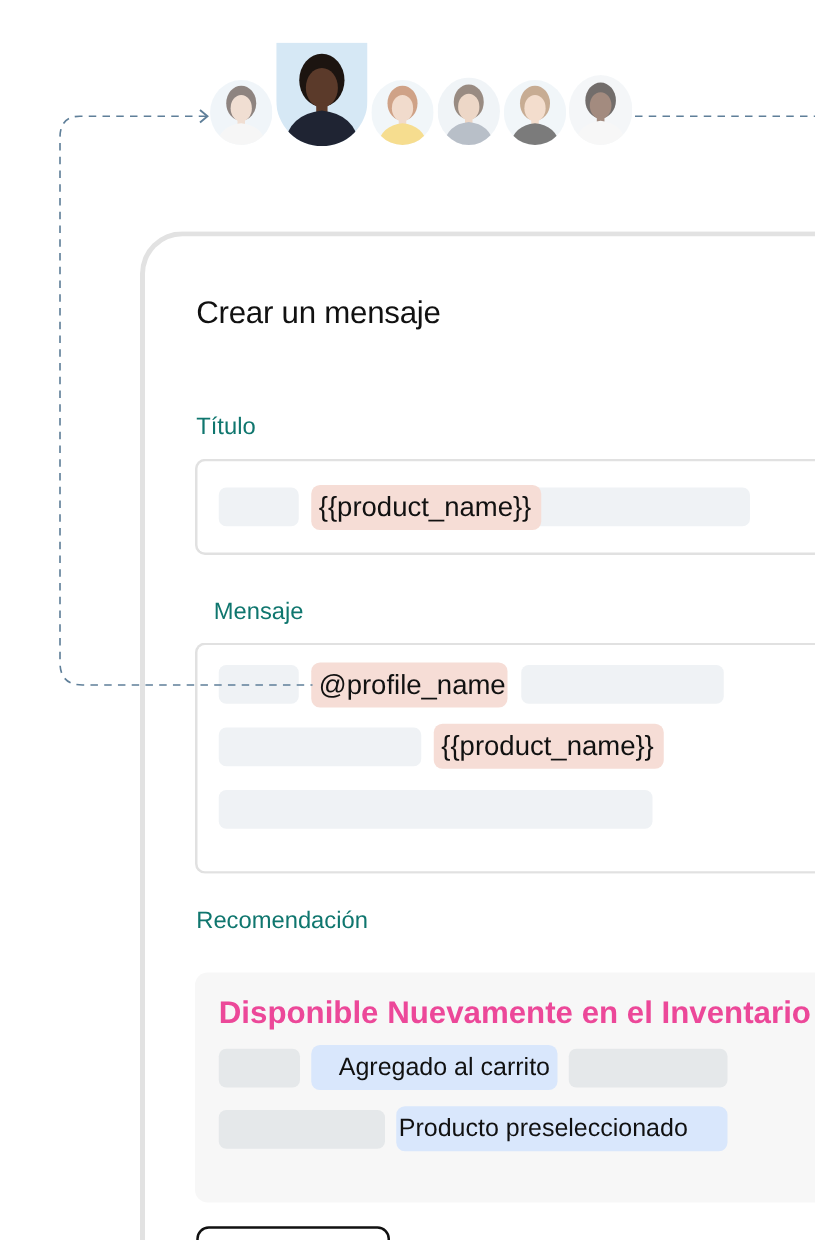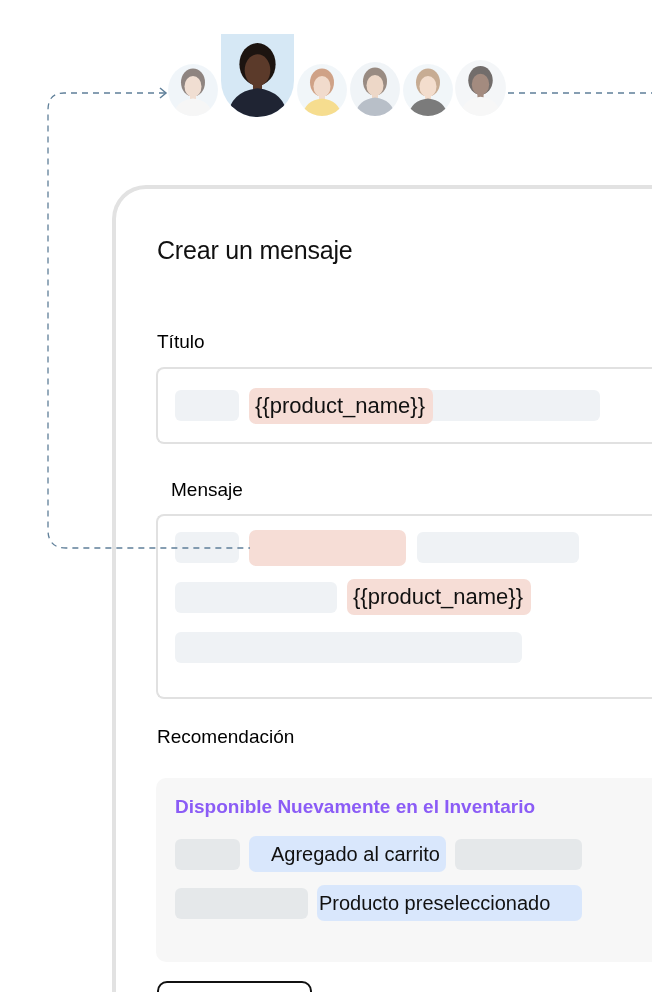--- a/index.html
+++ b/index.html
@@ -12,40 +12,40 @@
   .avatar { position:absolute; border-radius:50%; overflow:hidden; }
   .avatar svg { display:block; width:100%; height:100%; }
   .avatar.faded { opacity:0.62; }
 
   .card {
     position:absolute; left:112px; top:185px; width:620px; height:900px;
     border:4px solid #e2e2e2; border-right:none; border-radius:34px 0 0 0;
     background:#fff; box-sizing:border-box;
   }
   .card-title { position:absolute; left:157px; top:236px; font-size:25px; font-weight:500; letter-spacing:-0.2px; color:#111;text-align:center; }
-  .field-label { position:absolute; left:157px; font-size:19px; color:#000000; }
+  .field-label { position:absolute; left:157px; font-size:19px; color:#0f766e; }
   .field-box {
     position:absolute; left:156px; width:520px; border:2px solid #e1e1e1; border-right:none;
     border-radius:8px 0 0 8px; background:#fff; box-sizing:border-box;
   }
   .ph { position:absolute; background:#eff2f5; border-radius:6px; height:31px; }
   .ph.gray { background:#e5e8ea; }
   .token {
     position:absolute; height:44px; line-height:36px; font-size:22px; color:#111;
     white-space:nowrap; padding-left:6px; box-sizing:border-box;
   }
   .token .hl { position:absolute; left:0; top:0; height:36px; border-radius:7px; z-index:0; }
   .token .txt { position:relative; z-index:1; }
   .hl.pink { background:#f6ddd6; }
   .hl.blue { background:#d9e7fc; }
   .reco-box {
     position:absolute; left:156px; top:778px; width:520px; height:184px; background:#f7f7f7;
     border-radius:10px 0 0 10px;
   }
-  .reco-title { position:absolute; left:175px; top:796px; font-size:19px; font-weight:700; color:#8b5cf6; }
+  .reco-title { position:absolute; left:175px; top:796px; font-size:25px; font-weight:700; color:#ec4899; }
   .btn-outline {
     position:absolute; left:157px; top:981px; width:155px; height:40px; border:2px solid #111;
     border-radius:10px; box-sizing:border-box; background:#fff;
   }
 </style>
 </head>
 <body>
 
 <div class="avatars">
   <div class="avatar faded" style="left:168px;top:64px;width:50px;height:52px;">
@@ -115,20 +115,21 @@
   <span class="hl pink" style="width:184px;"></span>
   <span class="txt">{{product_name}}</span>
 </div>
 
 <div class="field-label" style="top:479px;margin-left:14px;">Mensaje</div>
 <div class="field-box" style="top:514px;height:185px;"></div>
 <div class="ph" style="left:175px;top:532px;width:64px;"></div>
 <div class="ph" style="left:417px;top:532px;width:162px;"></div>
 <div class="token" style="left:249px;top:530px;">
   <span class="hl pink" style="width:157px;"></span>
+  <span class="txt">@profile_name</span>
 </div>
 <div class="ph" style="left:175px;top:582px;width:162px;"></div>
 <div class="token" style="left:347px;top:579px;">
   <span class="hl pink" style="width:184px;"></span>
   <span class="txt">{{product_name}}</span>
 </div>
 <div class="ph" style="left:175px;top:632px;width:347px;"></div>
 
 <div class="field-label" style="top:726px;">Recomendación</div>
 <div class="reco-box"></div>

